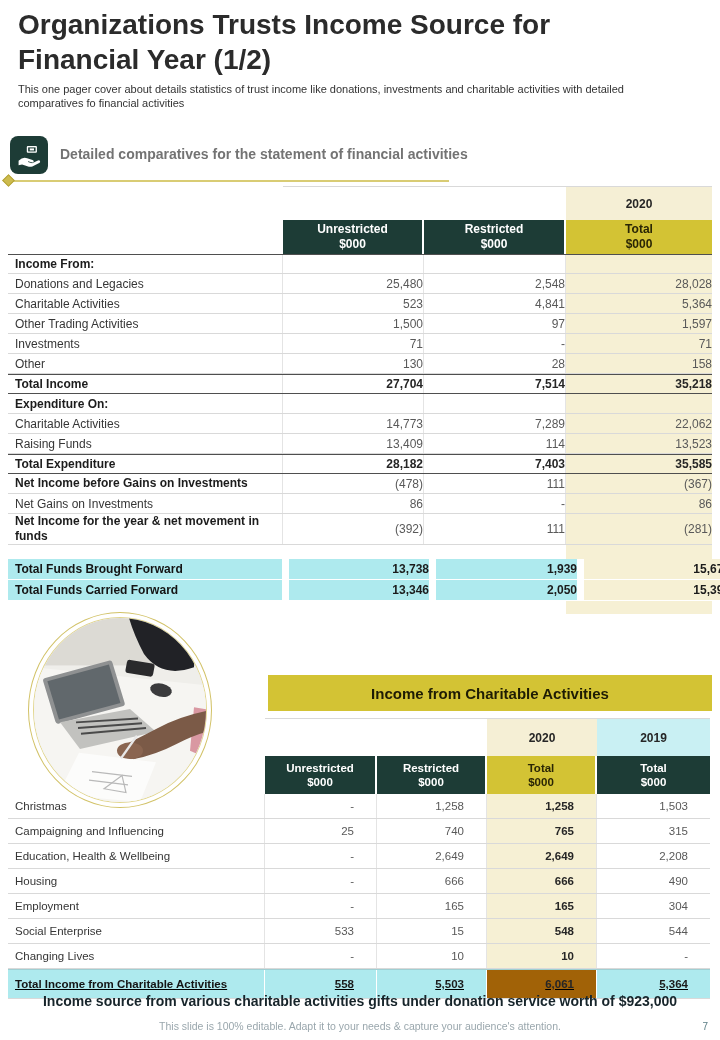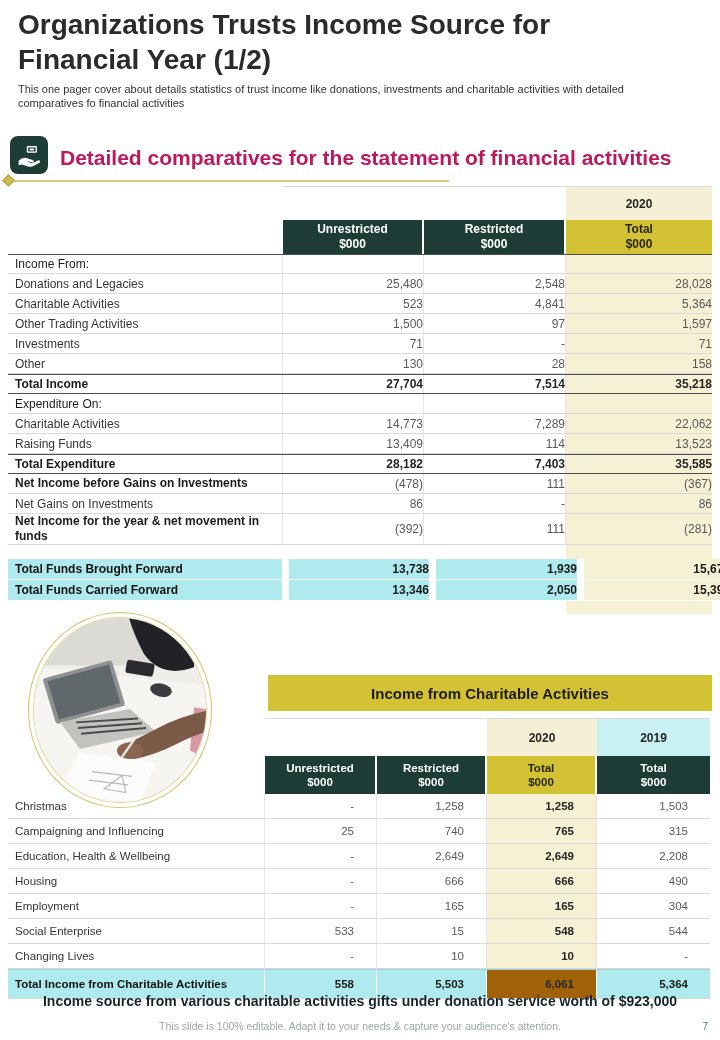--- a/index.html
+++ b/index.html
@@ -9,22 +9,22 @@
 
   
   .title { position:absolute; left:18px; top:8px; width:625px;
            font-size:28px; line-height:1.24; font-weight:bold; color:#2b2b2b; }
   .subtitle { position:absolute; left:18px; top:82px; width:662px;
               font-size:11px; line-height:1.3; color:#333333; }
 
   .section-icon { position:absolute; left:10px; top:136px; width:38px; height:38px;
                   background:#1d3c36; border-radius:8px;
                   display:flex; align-items:center; justify-content:center; }
-  .section-title { position:absolute; left:60px; top:146px; font-size:21px;
-                   font-weight:bold; color:#be185d; }
+  .section-title { position:absolute; left:60px; top:146px; font-size:14px;
+                   font-weight:bold; color:#737373; }
   .gold-line { position:absolute; left:6px; top:180px; width:443px; height:2px; background:#d9cc74; }
   .gold-diamond { position:absolute; left:4px; top:176px; width:9px; height:9px;
                   background:#cdbb4e; border:1px solid #b3a238; transform:rotate(45deg); }
 
   
   .tbl { position:absolute; }
   .t1 { left:8px;  top:186px; width:704px; }
   .t2 { left:8px;  top:718px; width:702px; }
   .trow, .hrow { display:grid; }
   .t1 .trow, .t1 .hrow { grid-template-columns:275px 141px 142px 146px; }
@@ -58,35 +58,35 @@
   
   .t1 .trow { min-height:20px; border-bottom:1px solid #d9d9d9; }
   .t2 .trow { min-height:25px; border-bottom:1px solid #d9d9d9; }
   .trow .cell { border-right:1px solid #e4e4e4; }
   .trow .cell:last-child { border-right:none; }
   .t1 .trow .col2 { background:#f6f0d4; }
   .t2 .trow .col2 { background:#f6f0d4; font-weight:bold; color:#262626; }
   .t2 .trow .col2.num { color:#262626; }
 
   .trow.first { border-top:1.5px solid #4f4f4f; }
-  .section .label { font-weight:normal; color:#1c1c1c; }
+  .section .label { font-weight:bold; color:#1c1c1c; }
   .boldlabel .label { font-weight:bold; color:#1c1c1c; line-height:1.25; }
   .tall { min-height:34px; }
   .totals { border-top:1.5px solid #4f4f4f; border-bottom:1.5px solid #4f4f4f !important; }
   .totals .cell { font-weight:bold; }
   .totals .num { color:#262626; }
   .totals .label { color:#1c1c1c; }
 
   .t1 .funds { min-height:21px; border-bottom:1.5px solid #ffffff;gap:6px; }
   .t1 .funds:last-of-type { border-bottom:1px solid #b9b9b9; }
   .funds .cell { background:#aeeaee; font-weight:bold; border-right:1px solid #ffffff; }
   .funds .num { color:#1b1b1b; }
   .funds .label { color:#141414; }
   .t1 .funds .col2 { background:#f6f0d4; }
-  .t2 .funds { min-height:30px; border-top:1px solid #9fcfd3; }
+  .t2 .funds { min-height:30px; border-top:1px solid #9fcfd3;text-decoration:underline; }
   .t2 .funds .col2 { background:#a16207; }
 
   .spacer { min-height:14px !important; border-bottom:none !important; }
   .stub   { min-height:13px !important; border-bottom:none !important; }
   .spacer .cell, .stub .cell { border-right:none; background:transparent; }
   .t1 .spacer .col2, .t1 .stub .col2 { background:#f6f0d4; }
 
   
   .photo-ring { position:absolute; left:28px; top:612px; width:184px; height:196px;
                 border:1.5px solid #d2c267; border-radius:50%; padding:4px; background:#ffffff; }

